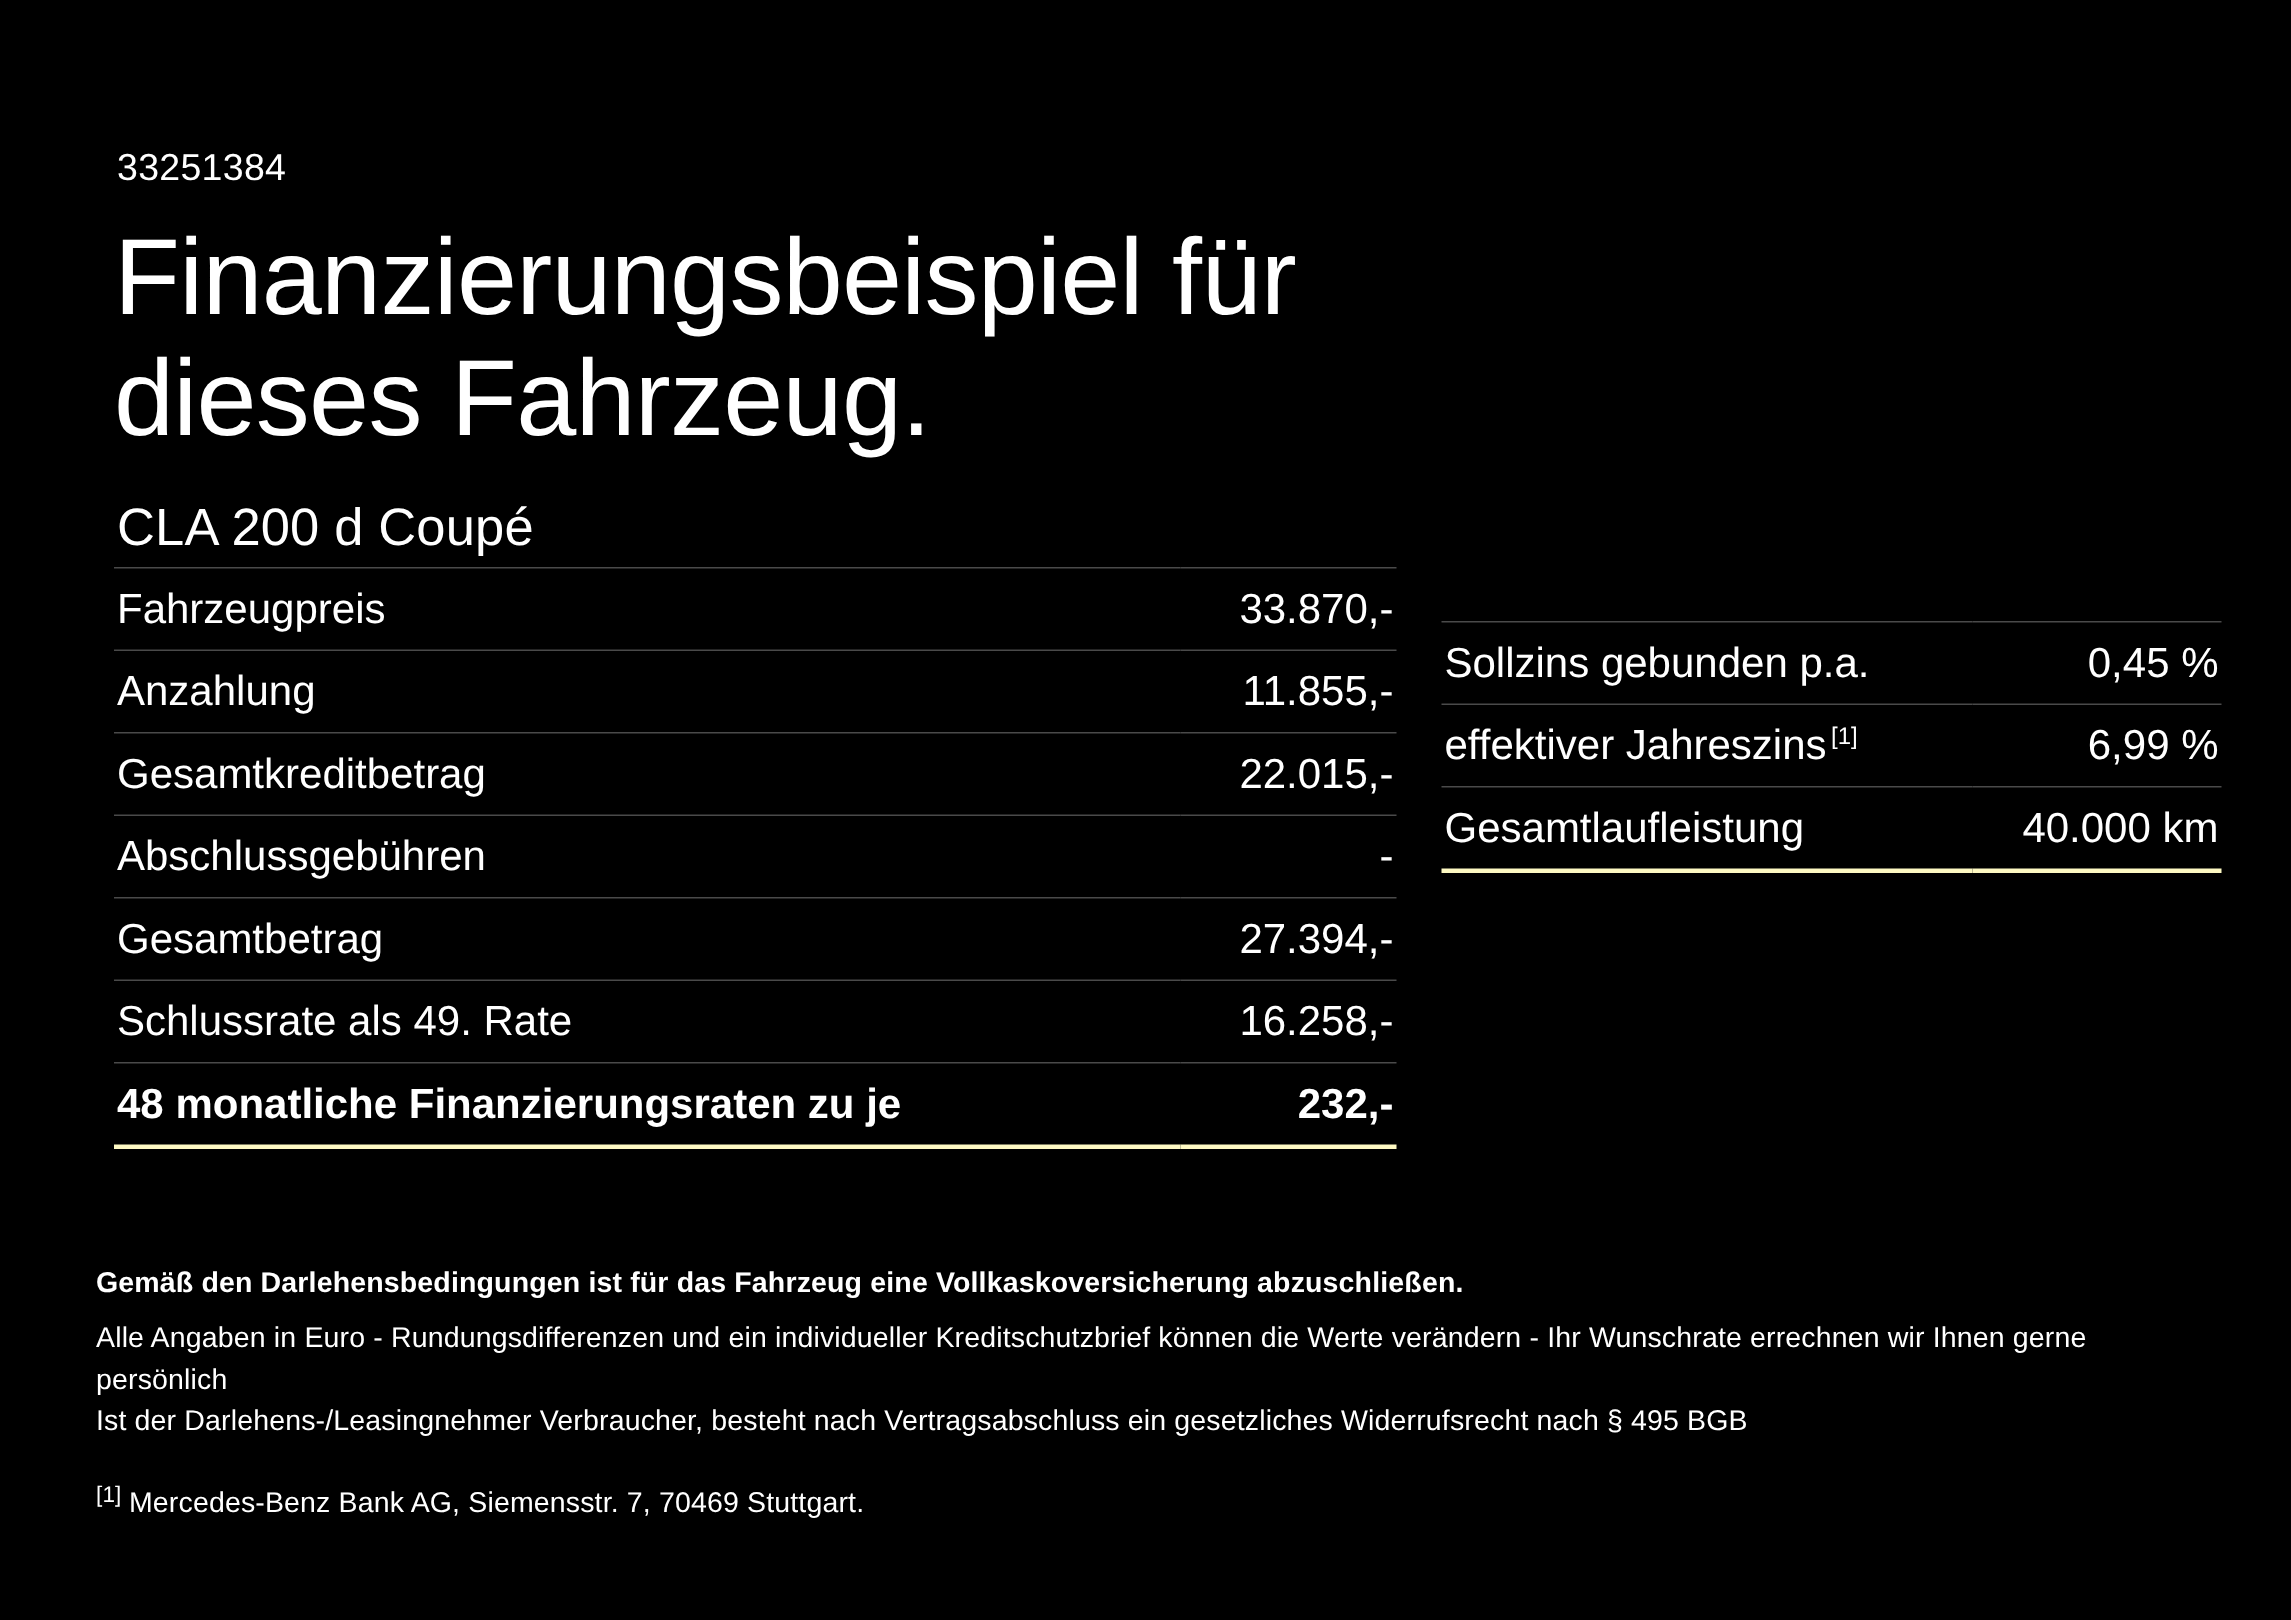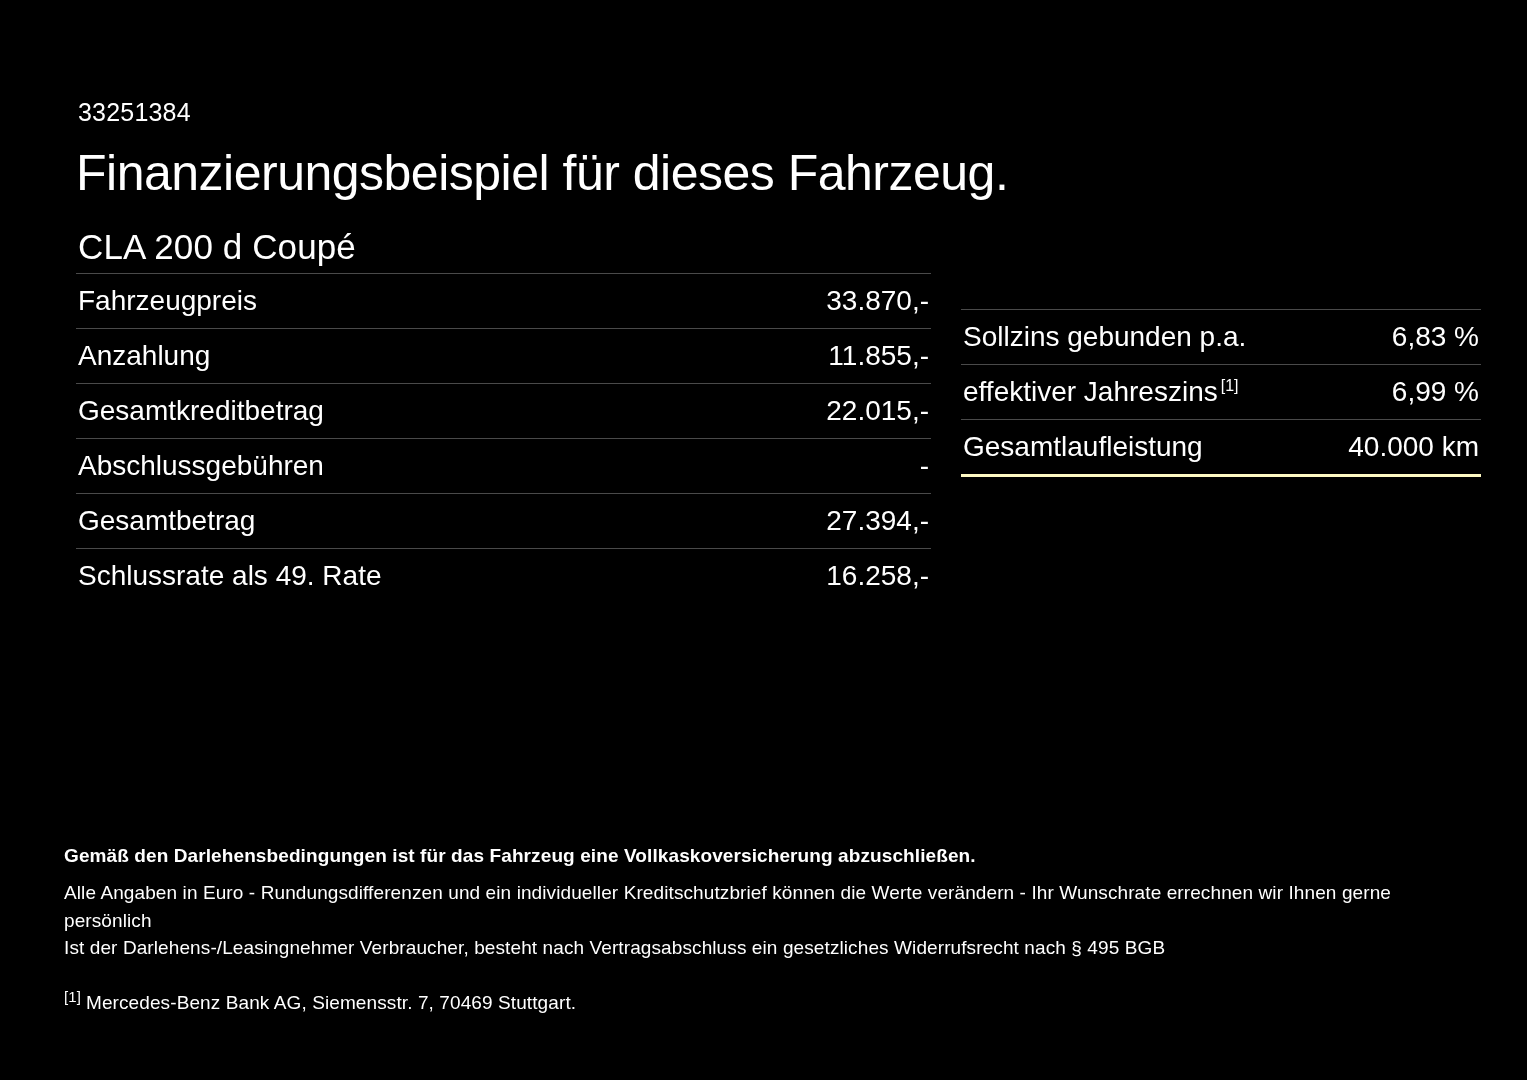--- a/index.html
+++ b/index.html
@@ -22,21 +22,21 @@
     box-sizing: border-box;
     padding: 88px 66px 0 76px;
   }
   .ref-number {
     font-size: 25px;
     letter-spacing: 0.2px;
     color: #ffffff;
     margin: 10px 0 18px 2px;
   }
   .main-title {
-    font-size: 50px;
+    font-size: 72px;
     line-height: 1.12;
     font-weight: 400;
     letter-spacing: -0.5px;
     margin: 0 0 26px 0;
     max-width: 1000px;
   }
   .model-name {
     font-size: 35px;
     font-weight: 400;
     letter-spacing: 0.1px;
@@ -145,30 +145,34 @@
             <td class="value">-</td>
           </tr>
           <tr>
             <td>Gesamtbetrag</td>
             <td class="value">27.394,-</td>
           </tr>
           <tr>
             <td>Schlussrate als 49. Rate</td>
             <td class="value">16.258,-</td>
           </tr>
+          <tr class="emphasis last-row">
+            <td>48 monatliche Finanzierungsraten zu je</td>
+            <td class="value">232,-</td>
+          </tr>
         </tbody>
       </table>
     </div>
 
     <div class="table-right">
       <table>
         <tbody>
           <tr>
             <td><span>Sollzins gebunden p.a.</span></td>
-            <td class="value">6,83 %</td>
+            <td class="value">0,45 %</td>
           </tr>
           <tr>
             <td><span>effektiver Jahreszins</span><span class="footnote-marker">[1]</span></td>
             <td class="value">6,99 %</td>
           </tr>
           <tr class="last-row">
             <td><span>Gesamtlaufleistung</span></td>
             <td class="value">40.000 km</td>
           </tr>
         </tbody>

